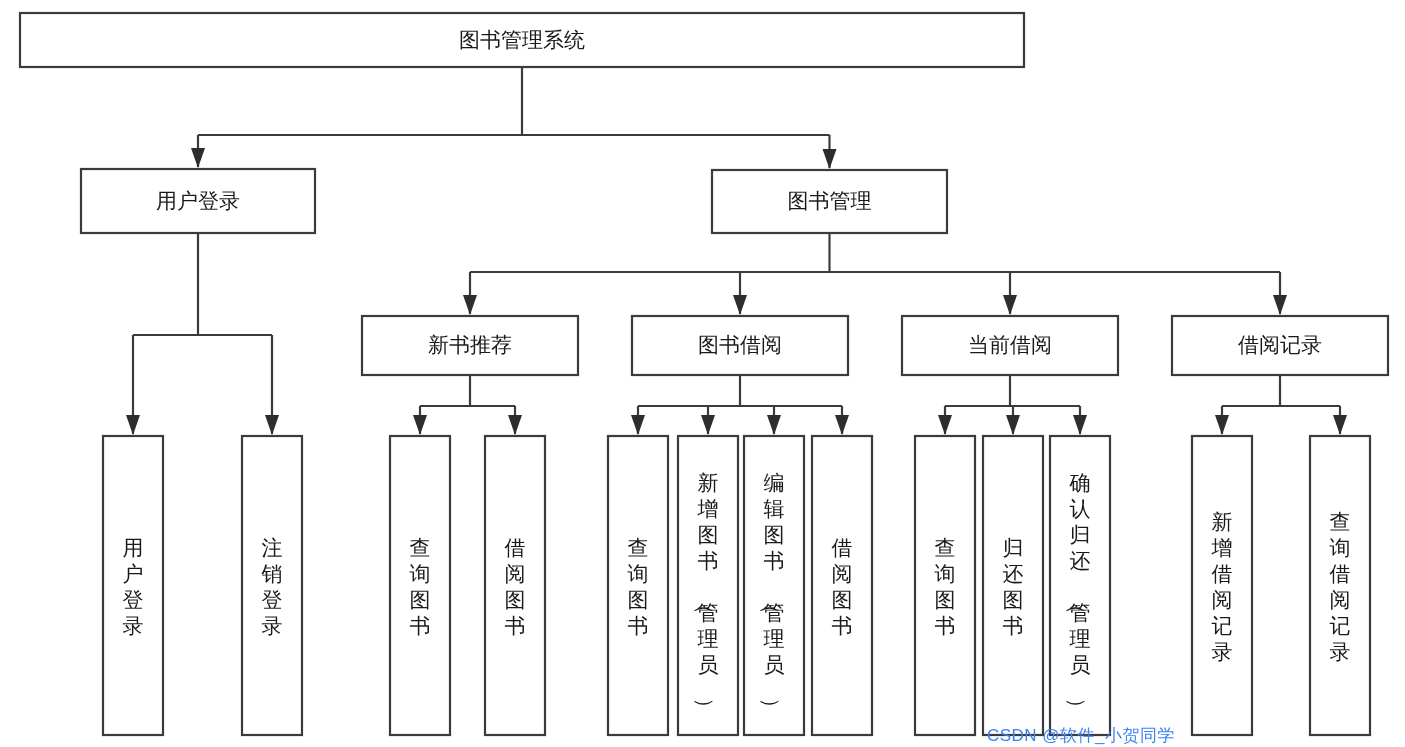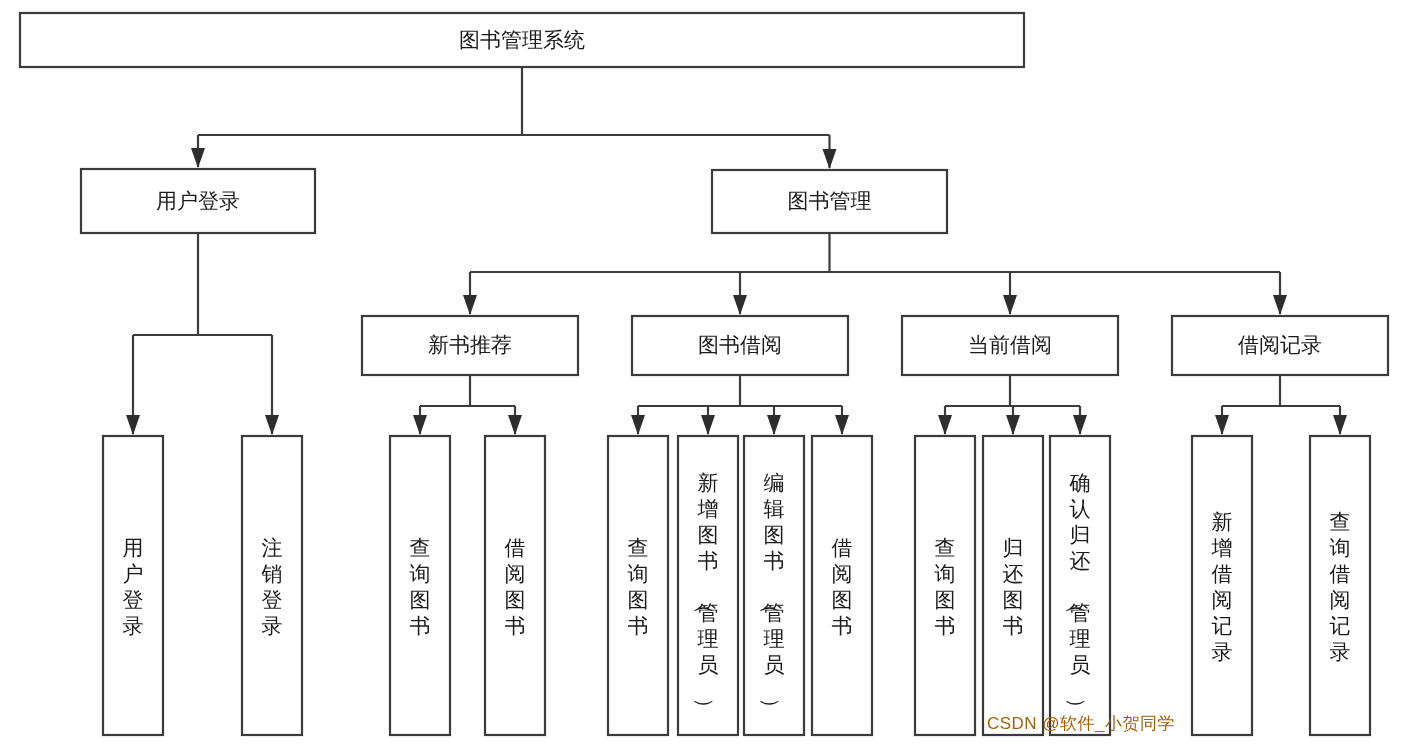--- a/index.html
+++ b/index.html
@@ -46,24 +46,24 @@
   .node-label-h {
     font-family: "Liberation Sans", "DejaVu Sans", sans-serif;
     font-size: 21px;
     fill: #1a1a1a;
     text-anchor: middle;
     dominant-baseline: middle;
   }
   .watermark {
     position: absolute;
     right: 8px;
-    bottom: 12px;
+    bottom: 0;
     font-family: "Liberation Sans", "DejaVu Sans", sans-serif;
     font-size: 17px;
-    color: #a16207;
+    color: #3b82f6;
     letter-spacing: 0.5px;
     white-space: nowrap;
     user-select: none;
   }
 </style>
 </head>
 <body>
 
 <div id="diagram-root">
 

